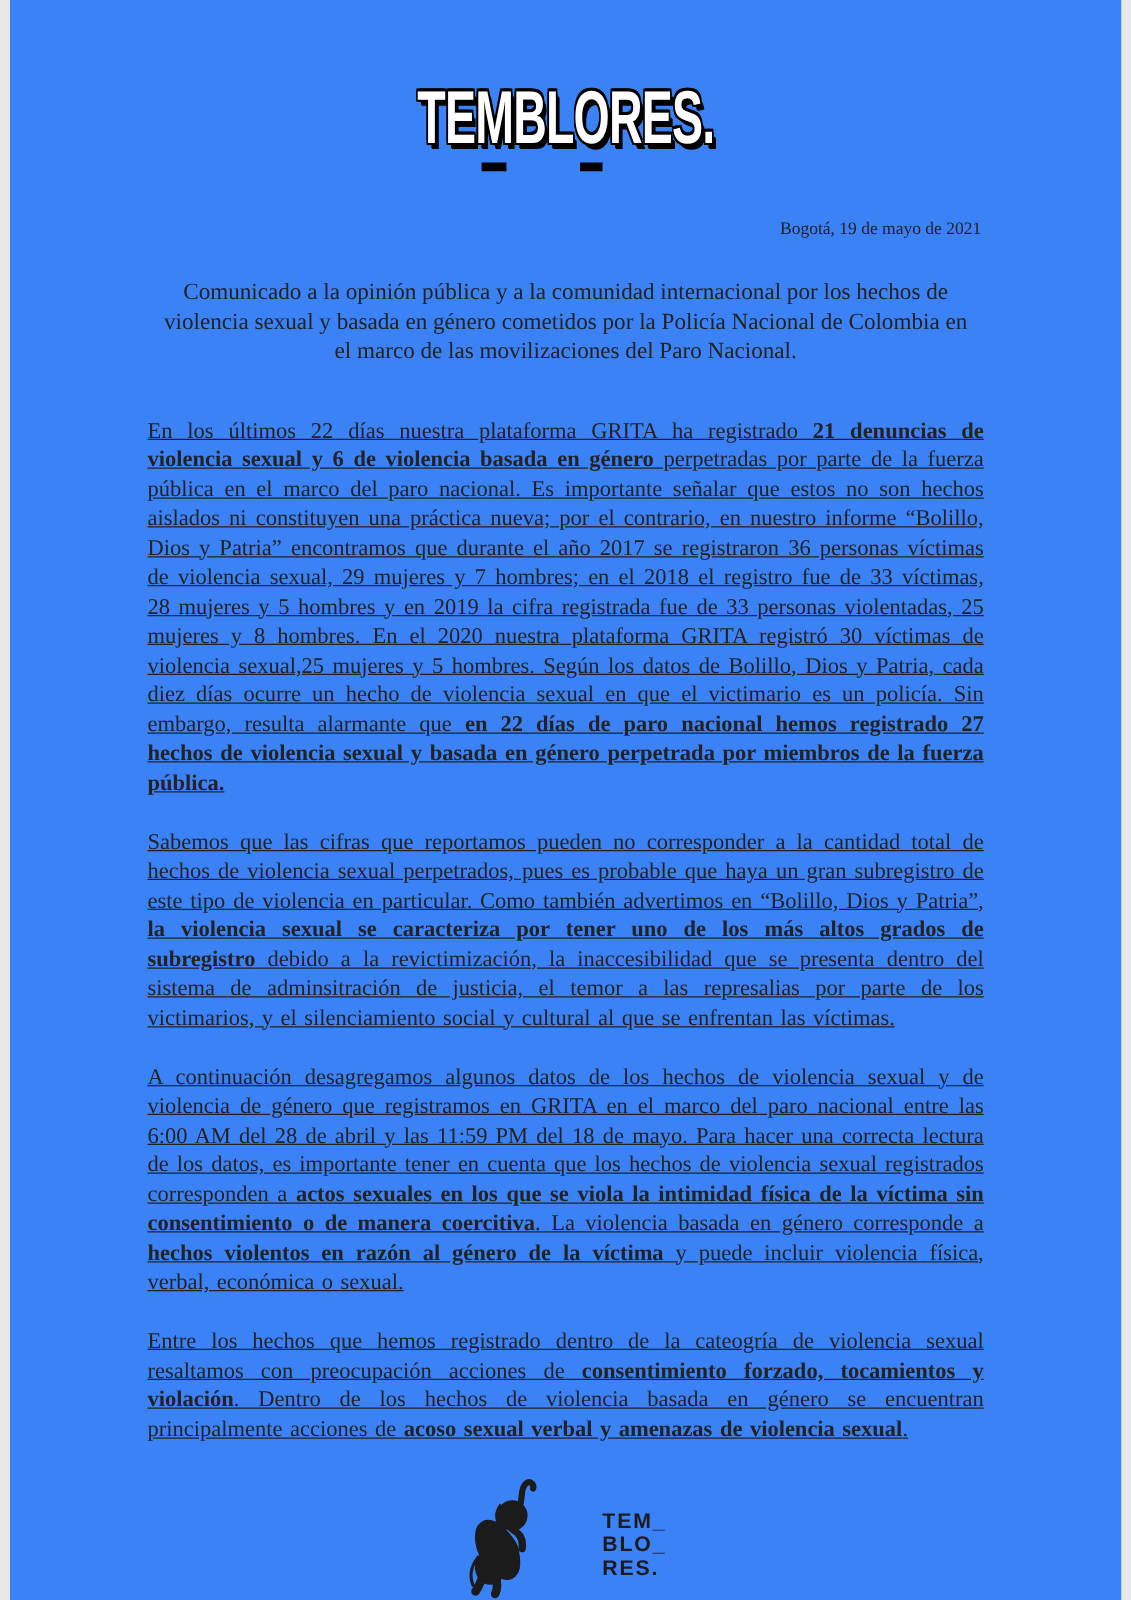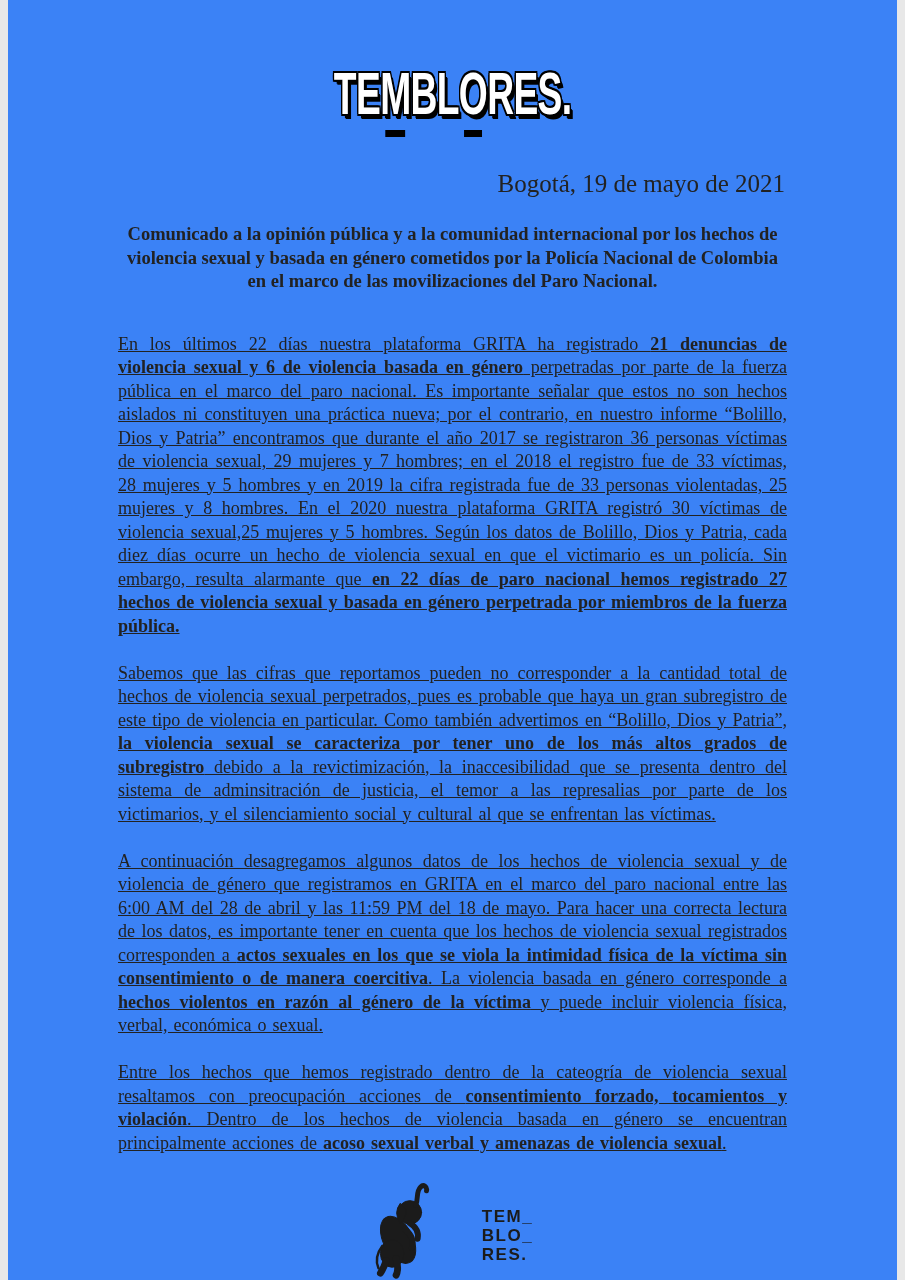--- a/index.html
+++ b/index.html
@@ -43,28 +43,28 @@
     left:18%;
     width:64%;
     height:7px;
     bottom:-13px;
     background:#000;
   }
   
   .date-line{
     margin:34px 112px 0 112px;
     text-align:right;
-    font-size:25px;
+    font-size:14px;
     line-height:23px;
   }
   
   .doc-title{
     margin:28px 116px 0 116px;
     text-align:center;
-    font-weight:bold;
+    font-weight:normal;
     font-size:18.5px;
     line-height:23.5px;
   }
   
   .body-text{margin:0;text-decoration:underline;}
   .para{
     margin:23.5px 110px 0 110px;
     text-align:justify;
     font-size:18px;
     line-height:23.5px;

